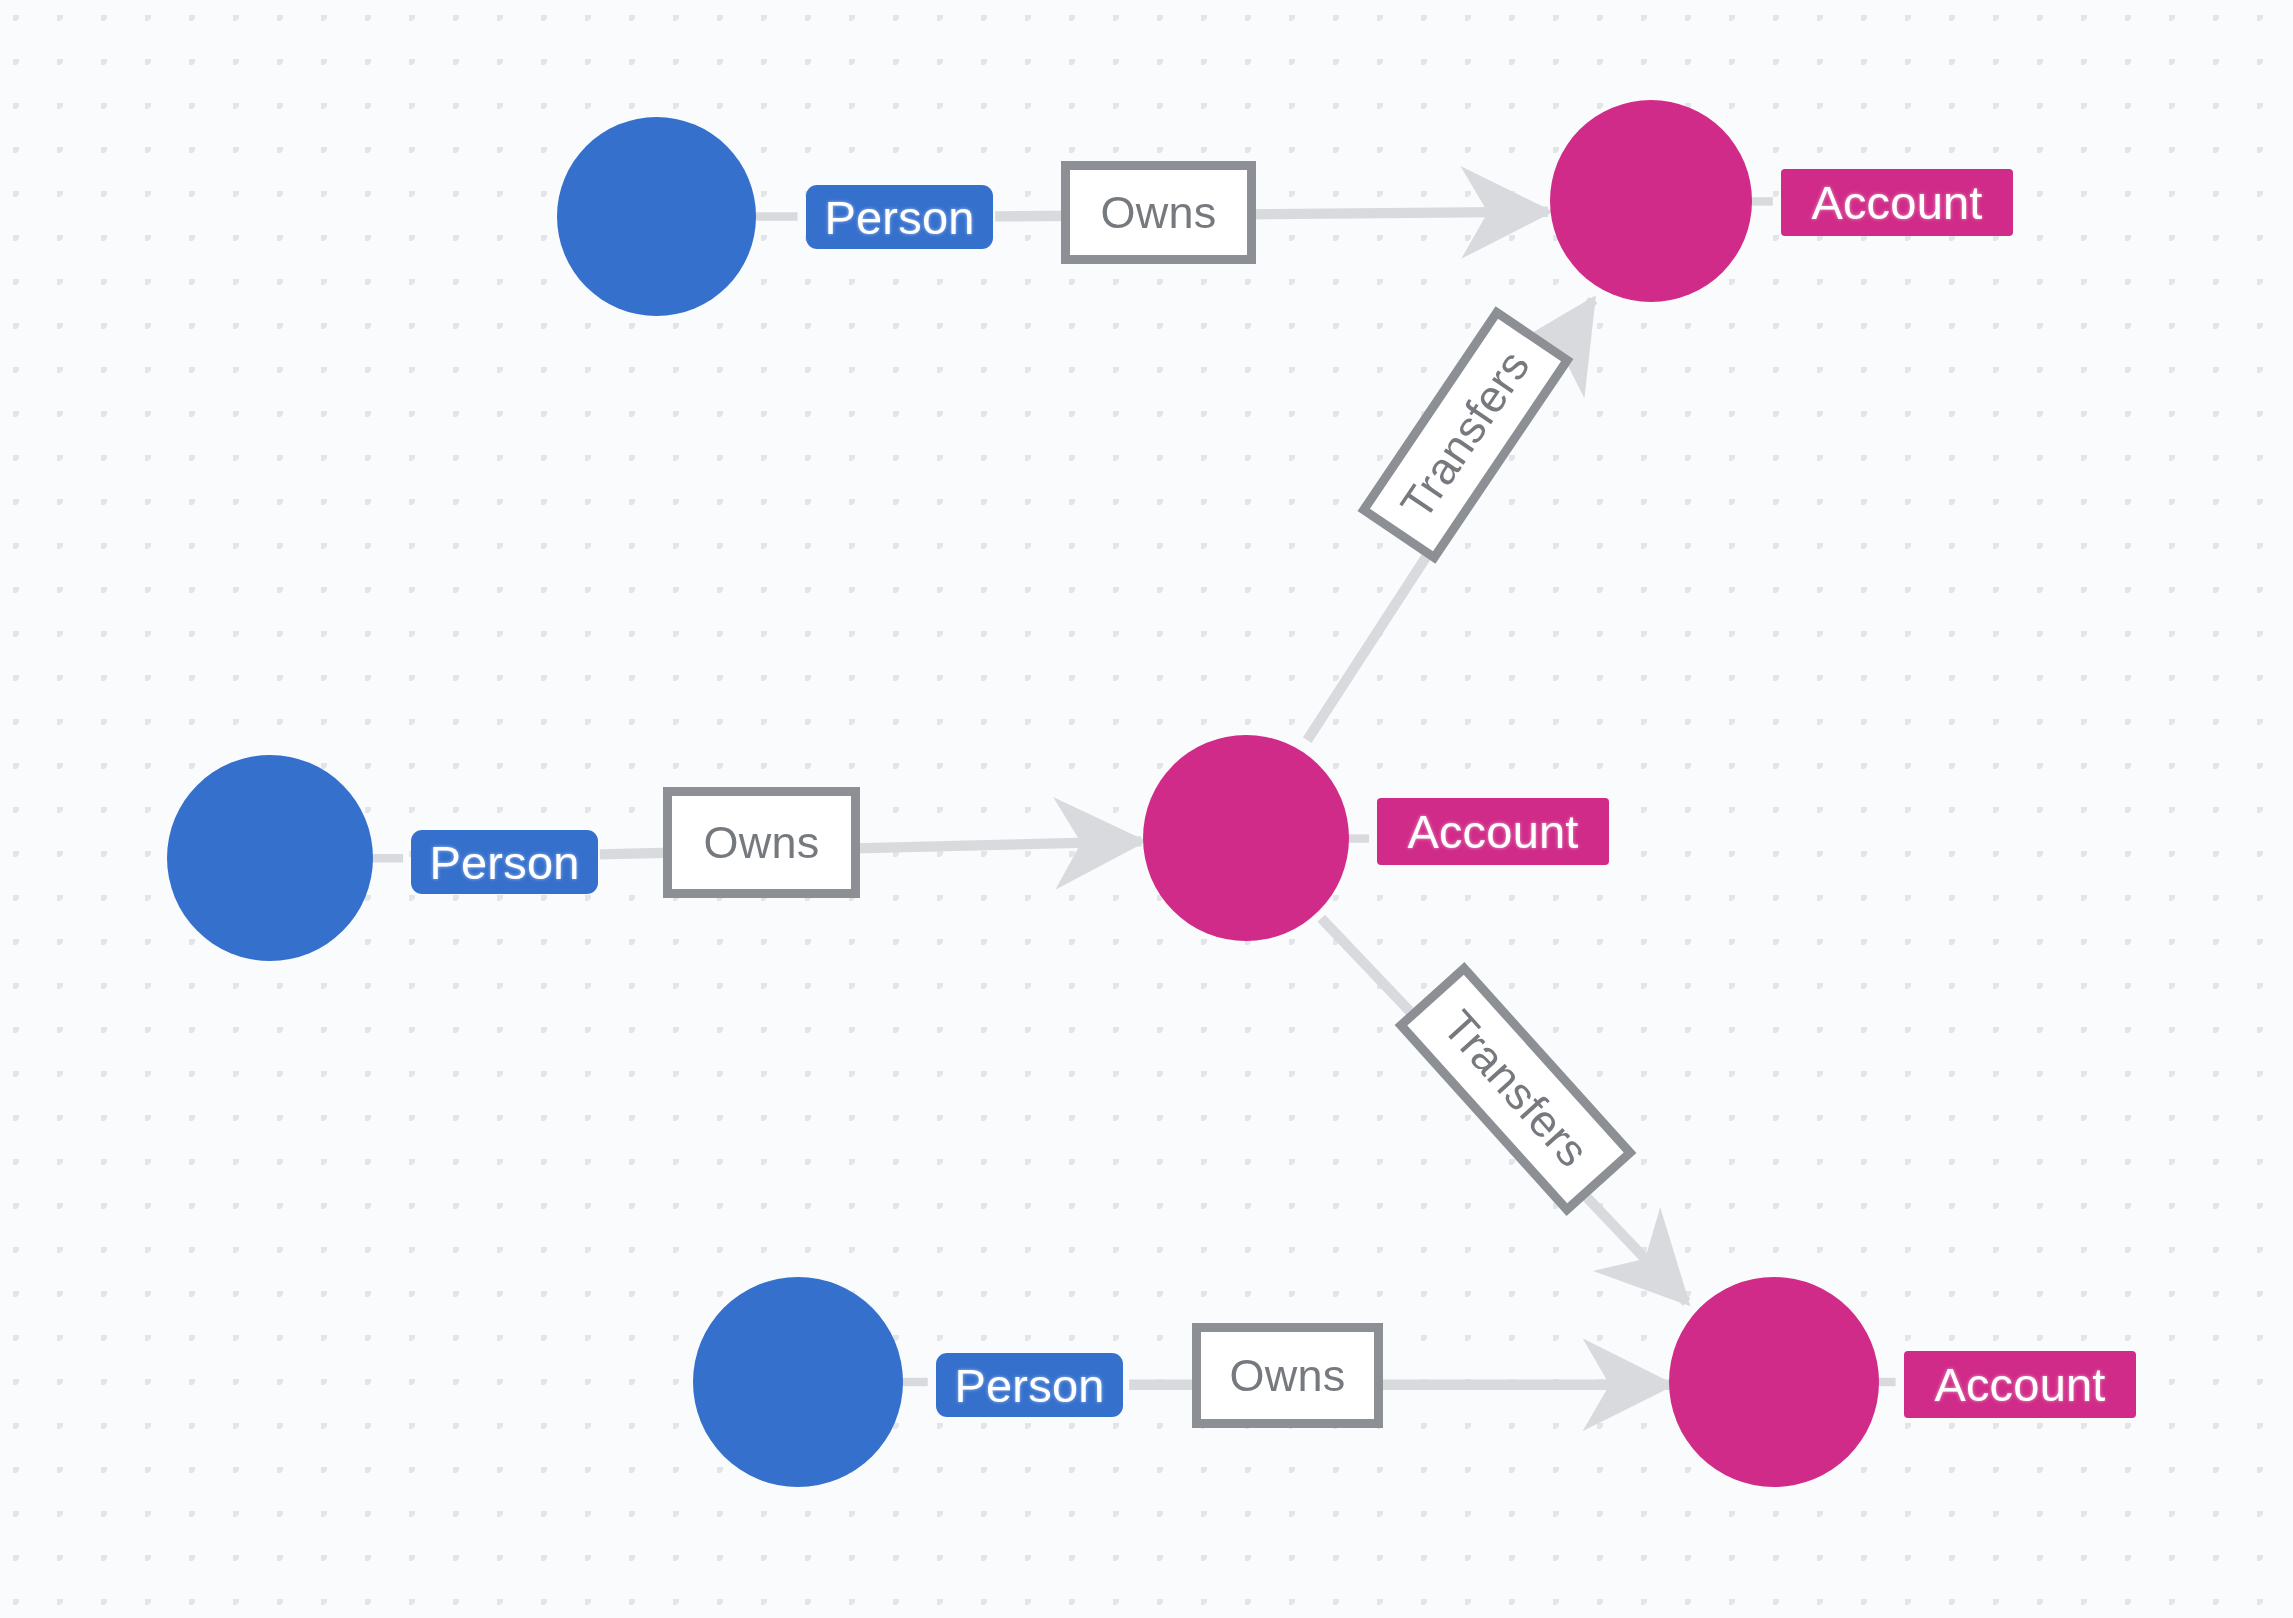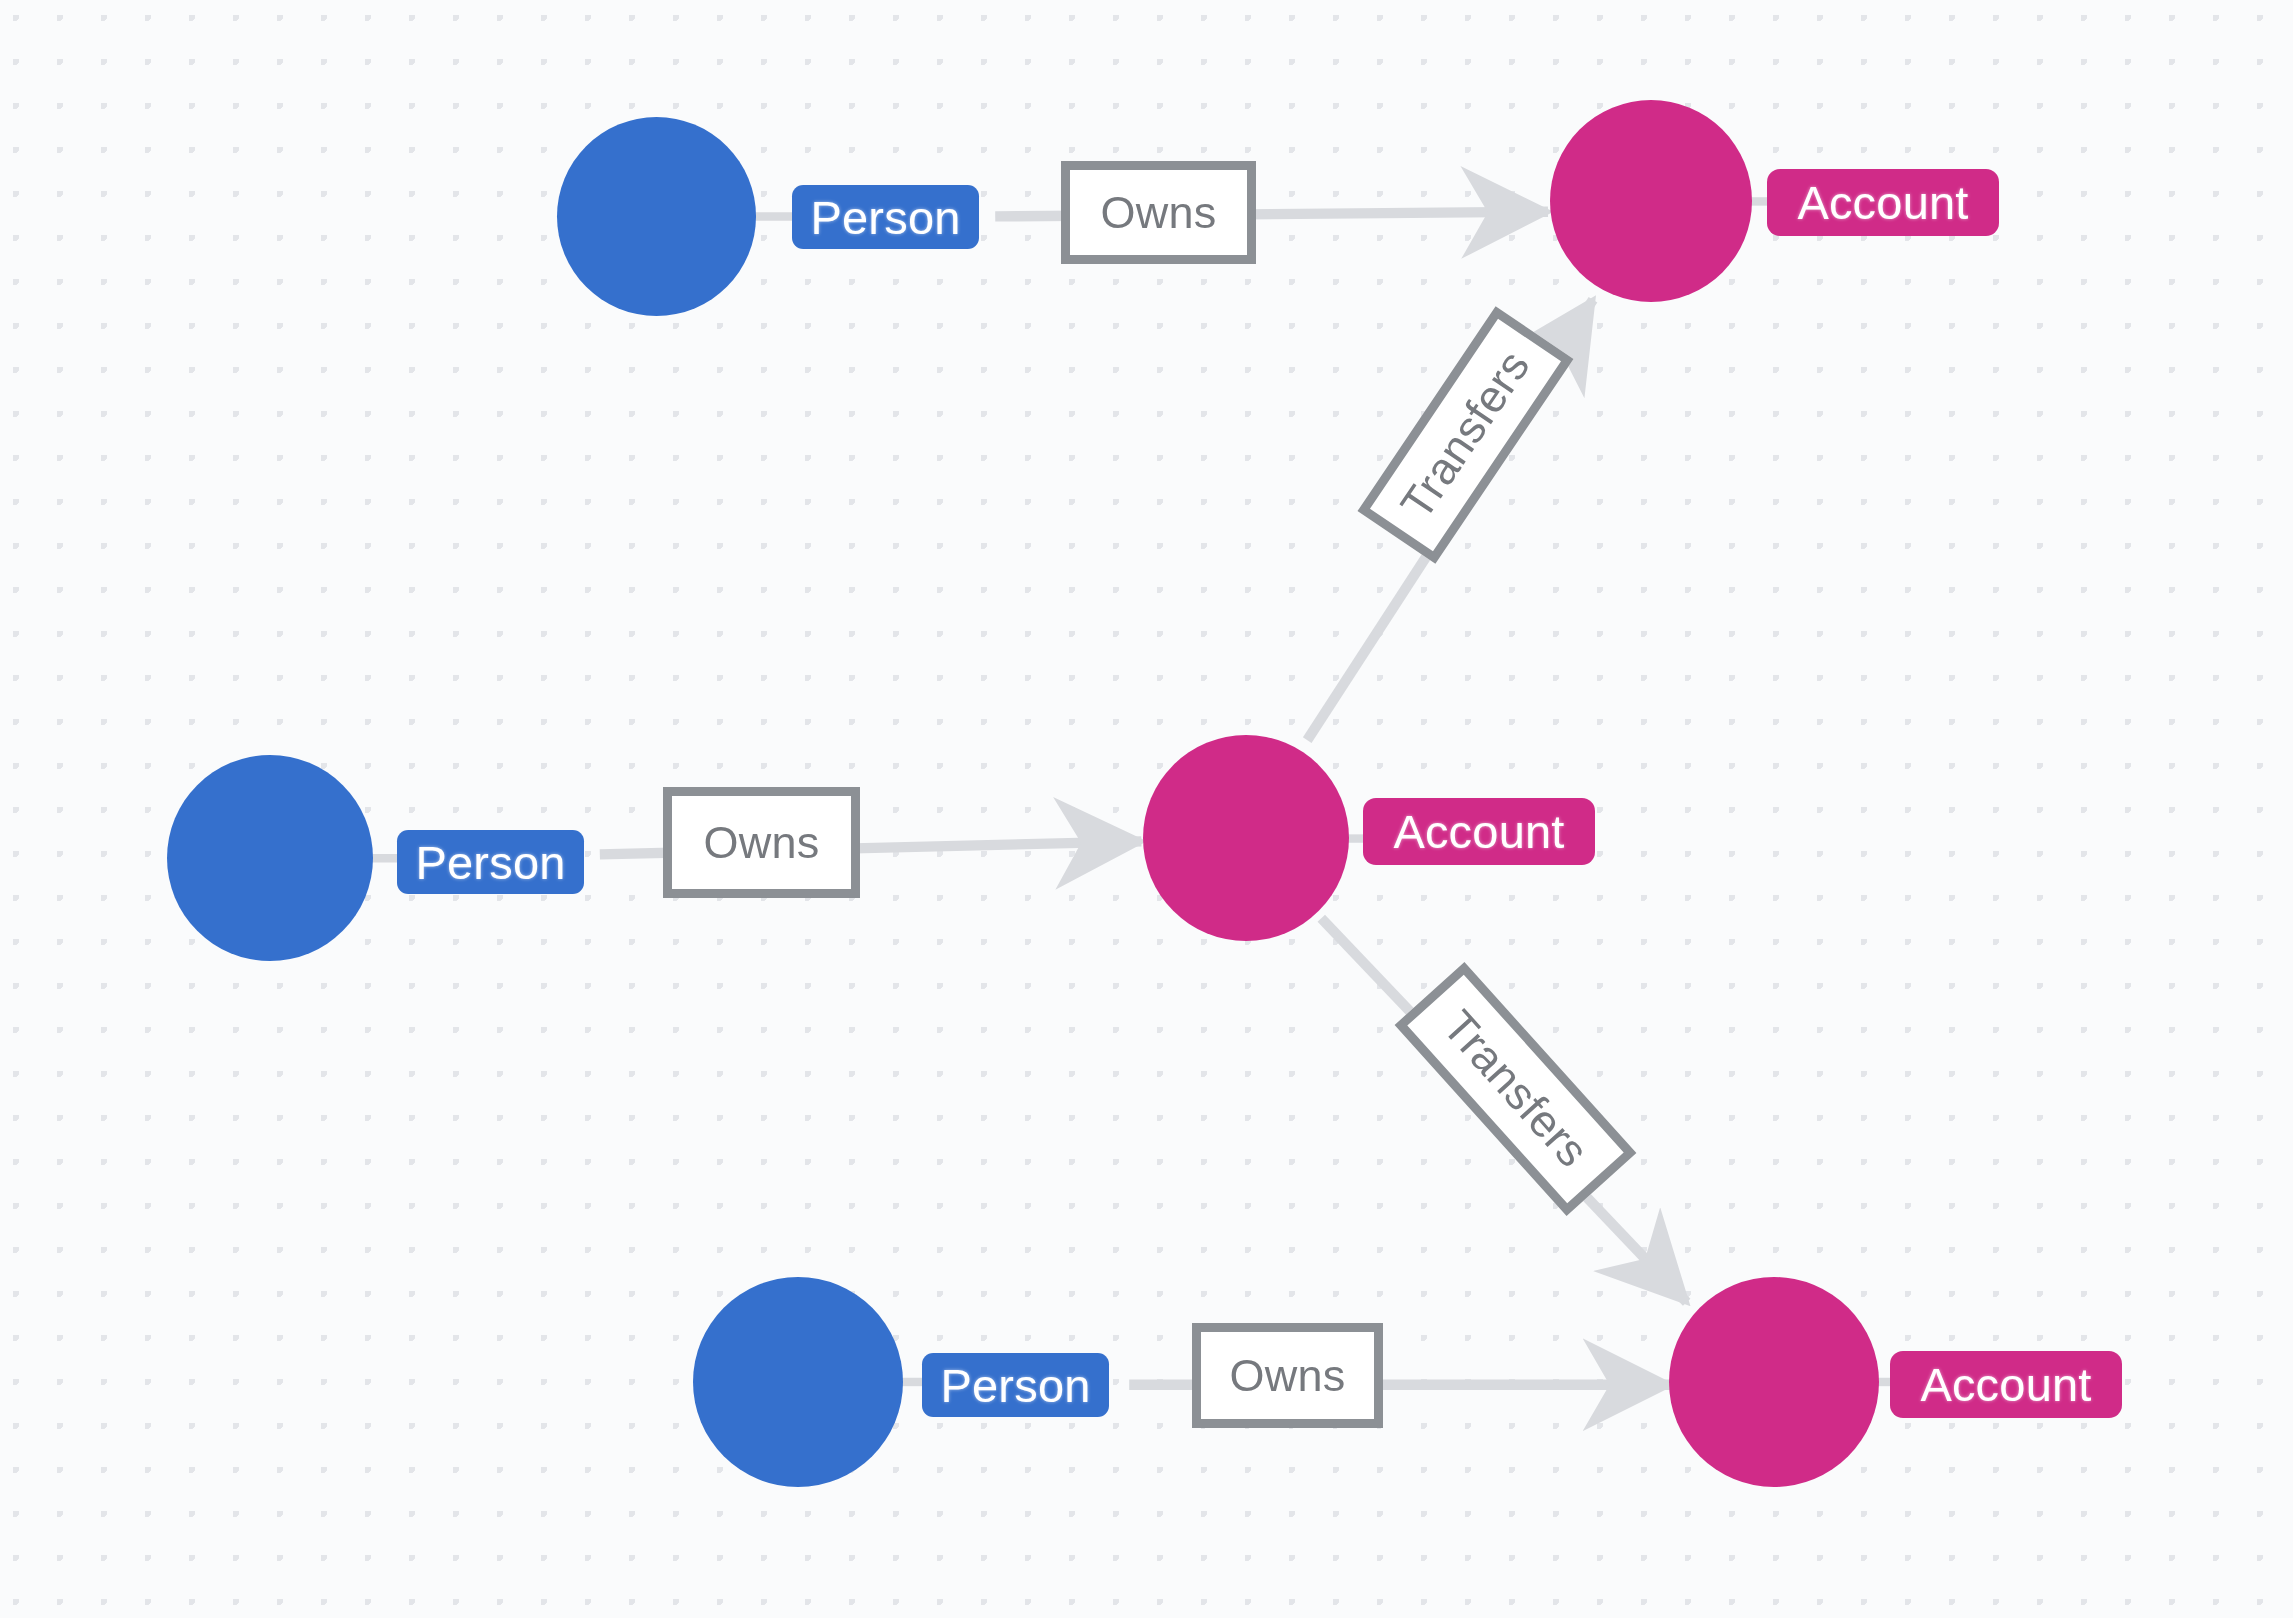--- a/index.html
+++ b/index.html
@@ -36,28 +36,29 @@
   .node-label {
     position: absolute;
     display: flex;
     align-items: center;
     justify-content: center;
     box-sizing: border-box;
     color: #ffffff;
     white-space: nowrap;
     letter-spacing: 0.2px;
     text-shadow: 0 0 3.7px rgba(255,255,255,0.55);
+    margin-left: 14px;
   }
   .label-person {
     background: #3570cd;
     border-radius: 11.2px;
   }
   .label-account {
     background: #d02b88;
-    border-radius: 13px;
+    border-radius: 4px;
   }
 
   .edge-label {
     position: absolute;
     display: flex;
     align-items: center;
     justify-content: center;
     box-sizing: border-box;
     background: #ffffff;
     border: 9.4px solid #8c9095;

